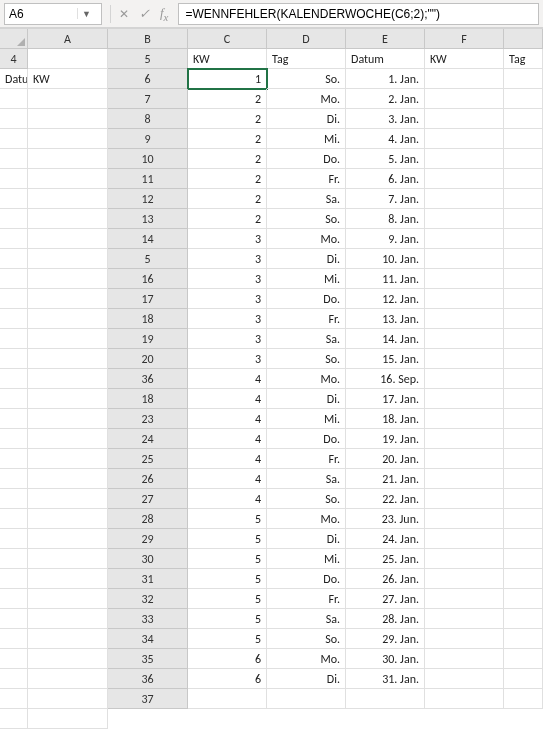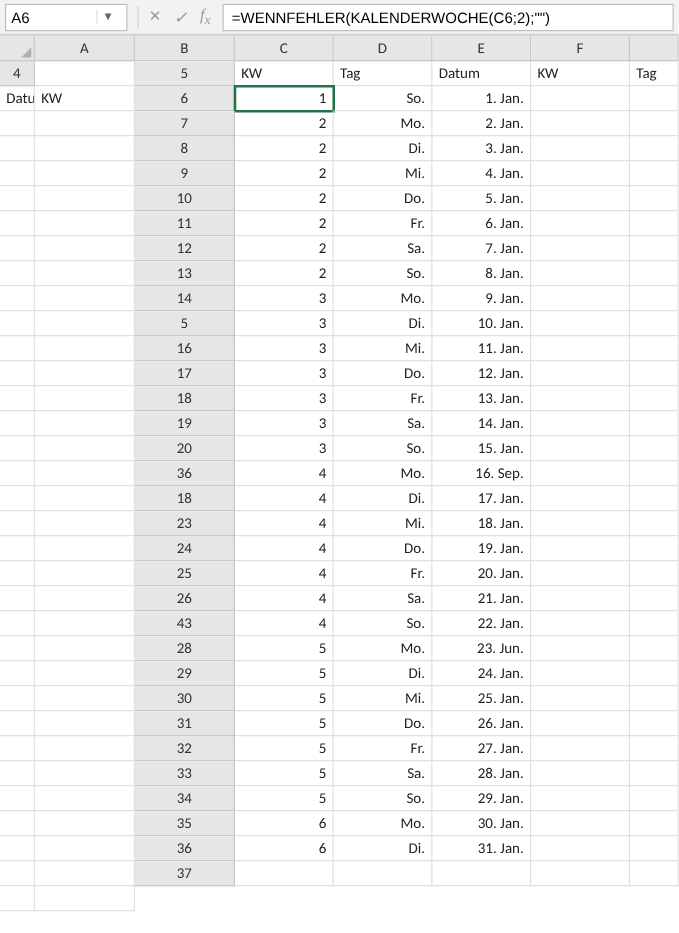--- a/index.html
+++ b/index.html
@@ -314,21 +314,21 @@
     <div class="cell"></div>
     <div class="cell"></div>
     <div class="rhdr">26</div>
     <div class="cell">4</div>
     <div class="cell">Sa.</div>
     <div class="cell">21. Jan.</div>
     <div class="cell"></div>
     <div class="cell"></div>
     <div class="cell"></div>
     <div class="cell"></div>
-    <div class="rhdr">43</div>
+    <div class="rhdr">27</div>
     <div class="cell">4</div>
     <div class="cell">So.</div>
     <div class="cell">22. Jan.</div>
     <div class="cell"></div>
     <div class="cell"></div>
     <div class="cell"></div>
     <div class="cell"></div>
     <div class="rhdr">28</div>
     <div class="cell">5</div>
     <div class="cell">Mo.</div>

